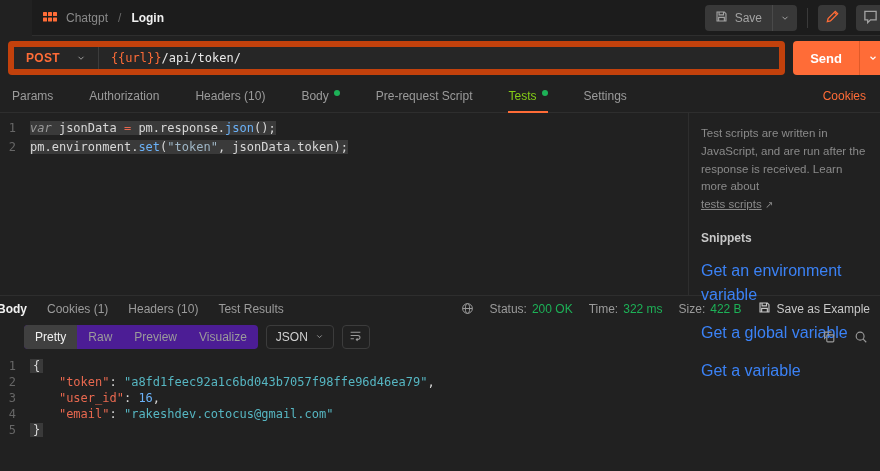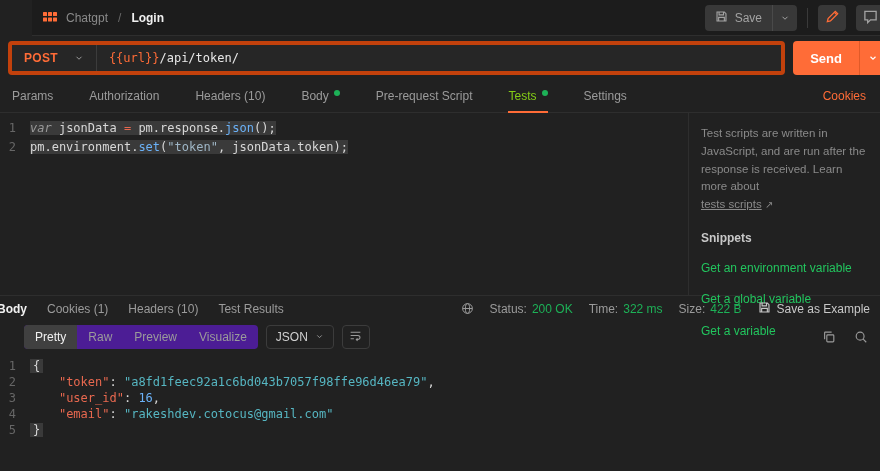--- a/index.html
+++ b/index.html
@@ -17,21 +17,21 @@
   .btn-save { display:flex; align-items:center; background:#383838; border-radius:4px; color:#a3a3a3; height:26px; overflow:hidden; cursor:pointer; }
   .btn-save-main { display:flex; gap:7px; padding:0 10px; align-items:center; height:100%; }
   .btn-divider { width:1px; height:26px; background:#4a4a4a; }
   .btn-save-caret { padding:0 7px; display:flex; align-items:center; height:100%; }
   .tb-sep { width:1px; height:20px; background:#3a3a3a; }
   .icon-btn { width:28px; height:26px; display:flex; align-items:center; justify-content:center; border-radius:4px; background:#383838; cursor:pointer; }
   .btn-comment { margin-right:-12px; }
 
   
   .req-row { display:flex; align-items:center; gap:8px; padding:0 0 0 8px; height:44px; }
-  .url-bar { flex:1; display:flex; align-items:center; height:34px; background:#262626; border:4px solid #c2410c; border-radius:4px; overflow:hidden; }
+  .url-bar { flex:1; display:flex; align-items:center; height:34px; background:#262626; border:6px solid #c2410c; border-radius:4px; overflow:hidden; }
   .method-btn { display:flex; align-items:center; gap:16px; padding:0 12px; color:#ff6c37; font-weight:700; letter-spacing:.3px; cursor:pointer; height:100%; }
   .method-caret { color:#9b9b9b; display:flex; }
   .url-divider { width:1px; height:34px; background:#3c3c3c; }
   .url-text { padding:0 12px; font-family:"DejaVu Sans Mono", monospace; font-size:12px; cursor:text; }
   .url-var { color:#ff6c37; }
   .url-path { color:#e8e8e8; }
   .send-group { display:flex; height:34px; margin-left:auto; margin-right:-6px; border-radius:4px; overflow:hidden; flex-shrink:0; }
   .send-main { background:#ff6c37; color:#fff; font-weight:700; font-size:13px; padding:0 17px; display:flex; align-items:center; cursor:pointer; }
   .send-caret { background:#ff6c37; border-left:1px solid #e05a28; display:flex; align-items:center; padding:0 8px; color:#fff; cursor:pointer; }
 
@@ -57,21 +57,21 @@
   .tk-str { color:#9fb6c6; }
   .tk-key { color:#e8684f; }
   .tk-rstr { color:#56b6c2; }
   .tk-num { color:#6bb2f8; }
   .brace-hl { background:#3a3a3a; padding:0 3px; }
 
   .help-panel { width:192px; border-left:1px solid #2e2e2e; padding:12px 12px; font-size:11.5px; color:#8a8a8a; line-height:1.55; flex-shrink:0; }
   .help-link { color:#8a8a8a; text-decoration:underline; cursor:pointer; }
   .arrow-up-right { font-size:10px; }
   .snippets-title { color:#c8c8c8; font-weight:700; margin:15px 0 11px; font-size:12px; }
-  .snippet-link { display:block; color:#22c55e; margin-bottom:13px; font-size:12px; cursor:pointer; }
+  .snippet-link { display:block; color:#3b82f6; margin-bottom:13px; font-size:16px; cursor:pointer; }
 
   
   .resp-tabs { display:flex; align-items:center; height:25px; padding:0 10px 0 2px; gap:20px; }
   .resp-tab { color:#9b9b9b; cursor:pointer; white-space:nowrap; }
   .resp-tab.active { color:#f0f0f0; font-weight:600; margin-left:-5px; }
   .resp-meta { margin-left:auto; display:flex; align-items:center; gap:16px; }
   .meta-pair { display:flex; gap:5px; white-space:nowrap; }
   .meta-label { color:#9b9b9b; }
   .meta-value { color:#1db157; }
   .save-example { display:flex; align-items:center; gap:6px; color:#c8c8c8; cursor:pointer; white-space:nowrap; }

